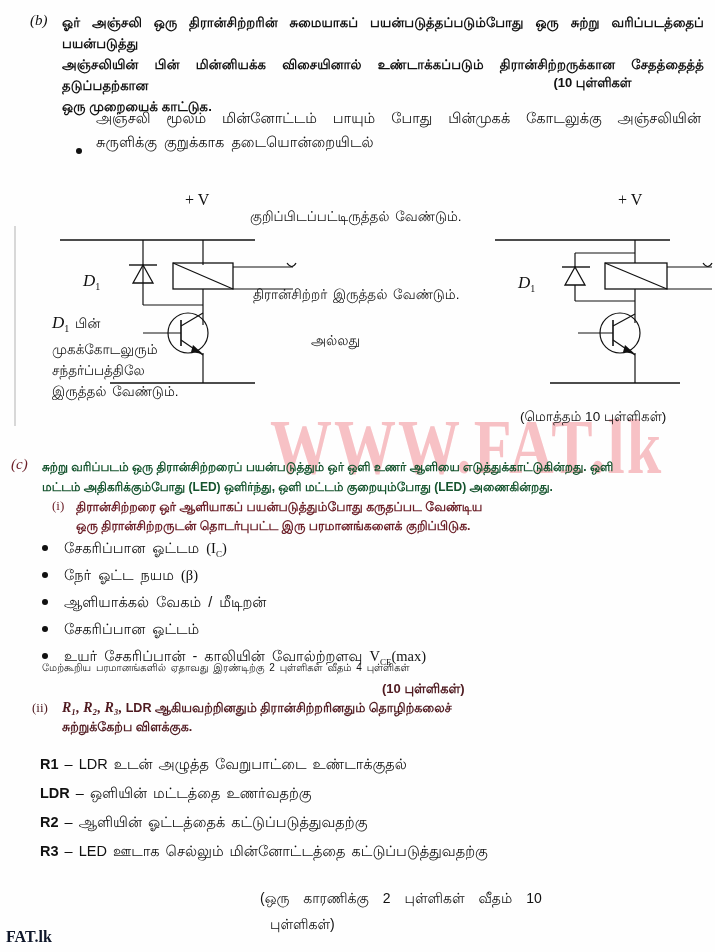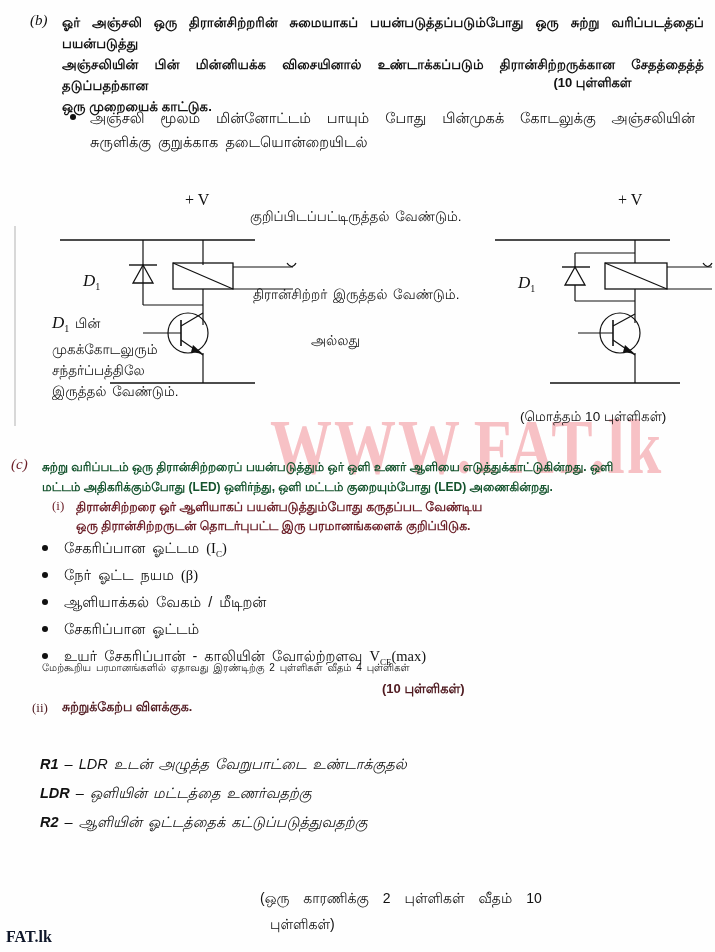--- a/index.html
+++ b/index.html
@@ -165,21 +165,20 @@
     font-size: 14px;
   }
 
   
   .ans-lines { position: absolute; z-index: 2; }
   .ans-lines .aline {
     font-size: 14.5px;
     line-height: 29px;
     white-space: nowrap;
     word-spacing: 2px;
-    font-style: italic;
   }
   .ans-lines .code {
     font-family: "Liberation Sans", sans-serif;
     font-weight: bold;
   }
 
   .final-marks {
     position: absolute;
     z-index: 2;
     font-size: 14px;
@@ -218,21 +217,21 @@
   <div class="blk para-b tam" style="left:62px; top:12px; width:642px;">
     <div style="display:flex; justify-content:space-between;">
       <span>ஓர் அஞ்சலி ஒரு திரான்சிற்றரின் சுமையாகப் பயன்படுத்தப்படும்போது ஒரு சுற்று வரிப்படத்தைப் பயன்படுத்து</span>
     </div>
     <div>அஞ்சலியின் பின்  மின்னியக்க விசையினால் உண்டாக்கப்படும் திரான்சிற்றருக்கான சேதத்தைத்த் தடுப்பதற்கான</div>
     <div>ஒரு முறையைக் காட்டுக.</div>
   </div>
 
   <div class="blk marks-right" style="left:480px; top:75px; width:225px;">(10 புள்ளிகள்</div>
 
-  <div class="blk bullet-row" style="left:70px; top:106px; width:625px;">
+  <div class="blk bullet-row" style="left:76px; top:106px; width:625px;align-items:flex-end;">
     <span class="dot"></span>
     <span class="bullet-text tam">அஞ்சலி மூலம் மின்னோட்டம் பாயும் போது பின்முகக் கோடலுக்கு அஞ்சலியின் சுருளிக்கு குறுக்காக தடையொன்றையிடல்</span>
   </div>
 
   <div class="circuit" style="left:55px; top:205px; width:260px; height:190px;">
     <svg width="260" height="190" viewBox="0 0 260 190">
 
       <line x1="5" y1="35" x2="200" y2="35" stroke="#111" stroke-width="1.4"></line>
 
       <line x1="88" y1="35" x2="88" y2="100" stroke="#111" stroke-width="1.2"></line>
@@ -361,20 +360,21 @@
       <span class="dot"></span>
       <span class="txt tam"><span>உயர் சேகரிப்பான் - காலியின் வோல்ற்றளவு </span><span class="serif"><span>V</span><sub>CE</sub><span>(max)</span></span></span>
     </div>
   </div>
 
   <div class="line-text tam" style="left:42px; top:655px;">மேற்கூறிய பரமானங்களில் ஏதாவது இரண்டிற்கு 2 புள்ளிகள் வீதம் 4 புள்ளிகள்</div>
 
   <div class="blk rom" style="left:32px; top:700px; color:#4f1a20;">(ii)</div>
 
   <div class="blk para-ii tam" style="left:62px; top:698px; width:450px;">
+    <div><span class="ital">R₁, R₂, R₃,</span><span> LDR ஆகியவற்றினதும் திரான்சிற்றரினதும்  தொழிற்கலைச்</span></div>
     <div>சுற்றுக்கேற்ப விளக்குக.</div>
   </div>
 
   <div class="blk tam" style="left:382px; top:681px; font-size:13px; font-weight:bold; color:#4f1a20;">(10 புள்ளிகள்)</div>
 
   <div class="ans-lines" style="left:40px; top:750px;">
     <div class="aline tam">
       <span class="code">R1</span>
       <span>–</span>
       <span>LDR உடன் அழுத்த வேறுபாட்டை உண்டாக்குதல்</span>
@@ -382,20 +382,25 @@
     <div class="aline tam">
       <span class="code">LDR</span>
       <span>–</span>
       <span>ஒளியின் மட்டத்தை உணர்வதற்கு</span>
     </div>
     <div class="aline tam">
       <span class="code">R2</span>
       <span>–</span>
       <span>ஆளியின் ஓட்டத்தைக் கட்டுப்படுத்துவதற்கு</span>
     </div>
+    <div class="aline tam">
+      <span class="code">R3</span>
+      <span>–</span>
+      <span>LED ஊடாக செல்லும் மின்னோட்டத்தை கட்டுப்படுத்துவதற்கு</span>
+    </div>
   </div>
 
   <div class="final-marks tam" style="left:260px; top:885px; width:450px;">
     <div style="padding-right:8px;">(ஒரு     காரணிக்கு     2     புள்ளிகள்     வீதம்     10</div>
     <div style="padding-left:10px;">புள்ளிகள்)</div>
   </div>
 
   <div class="footer">FAT.lk</div>
 
 </div>

